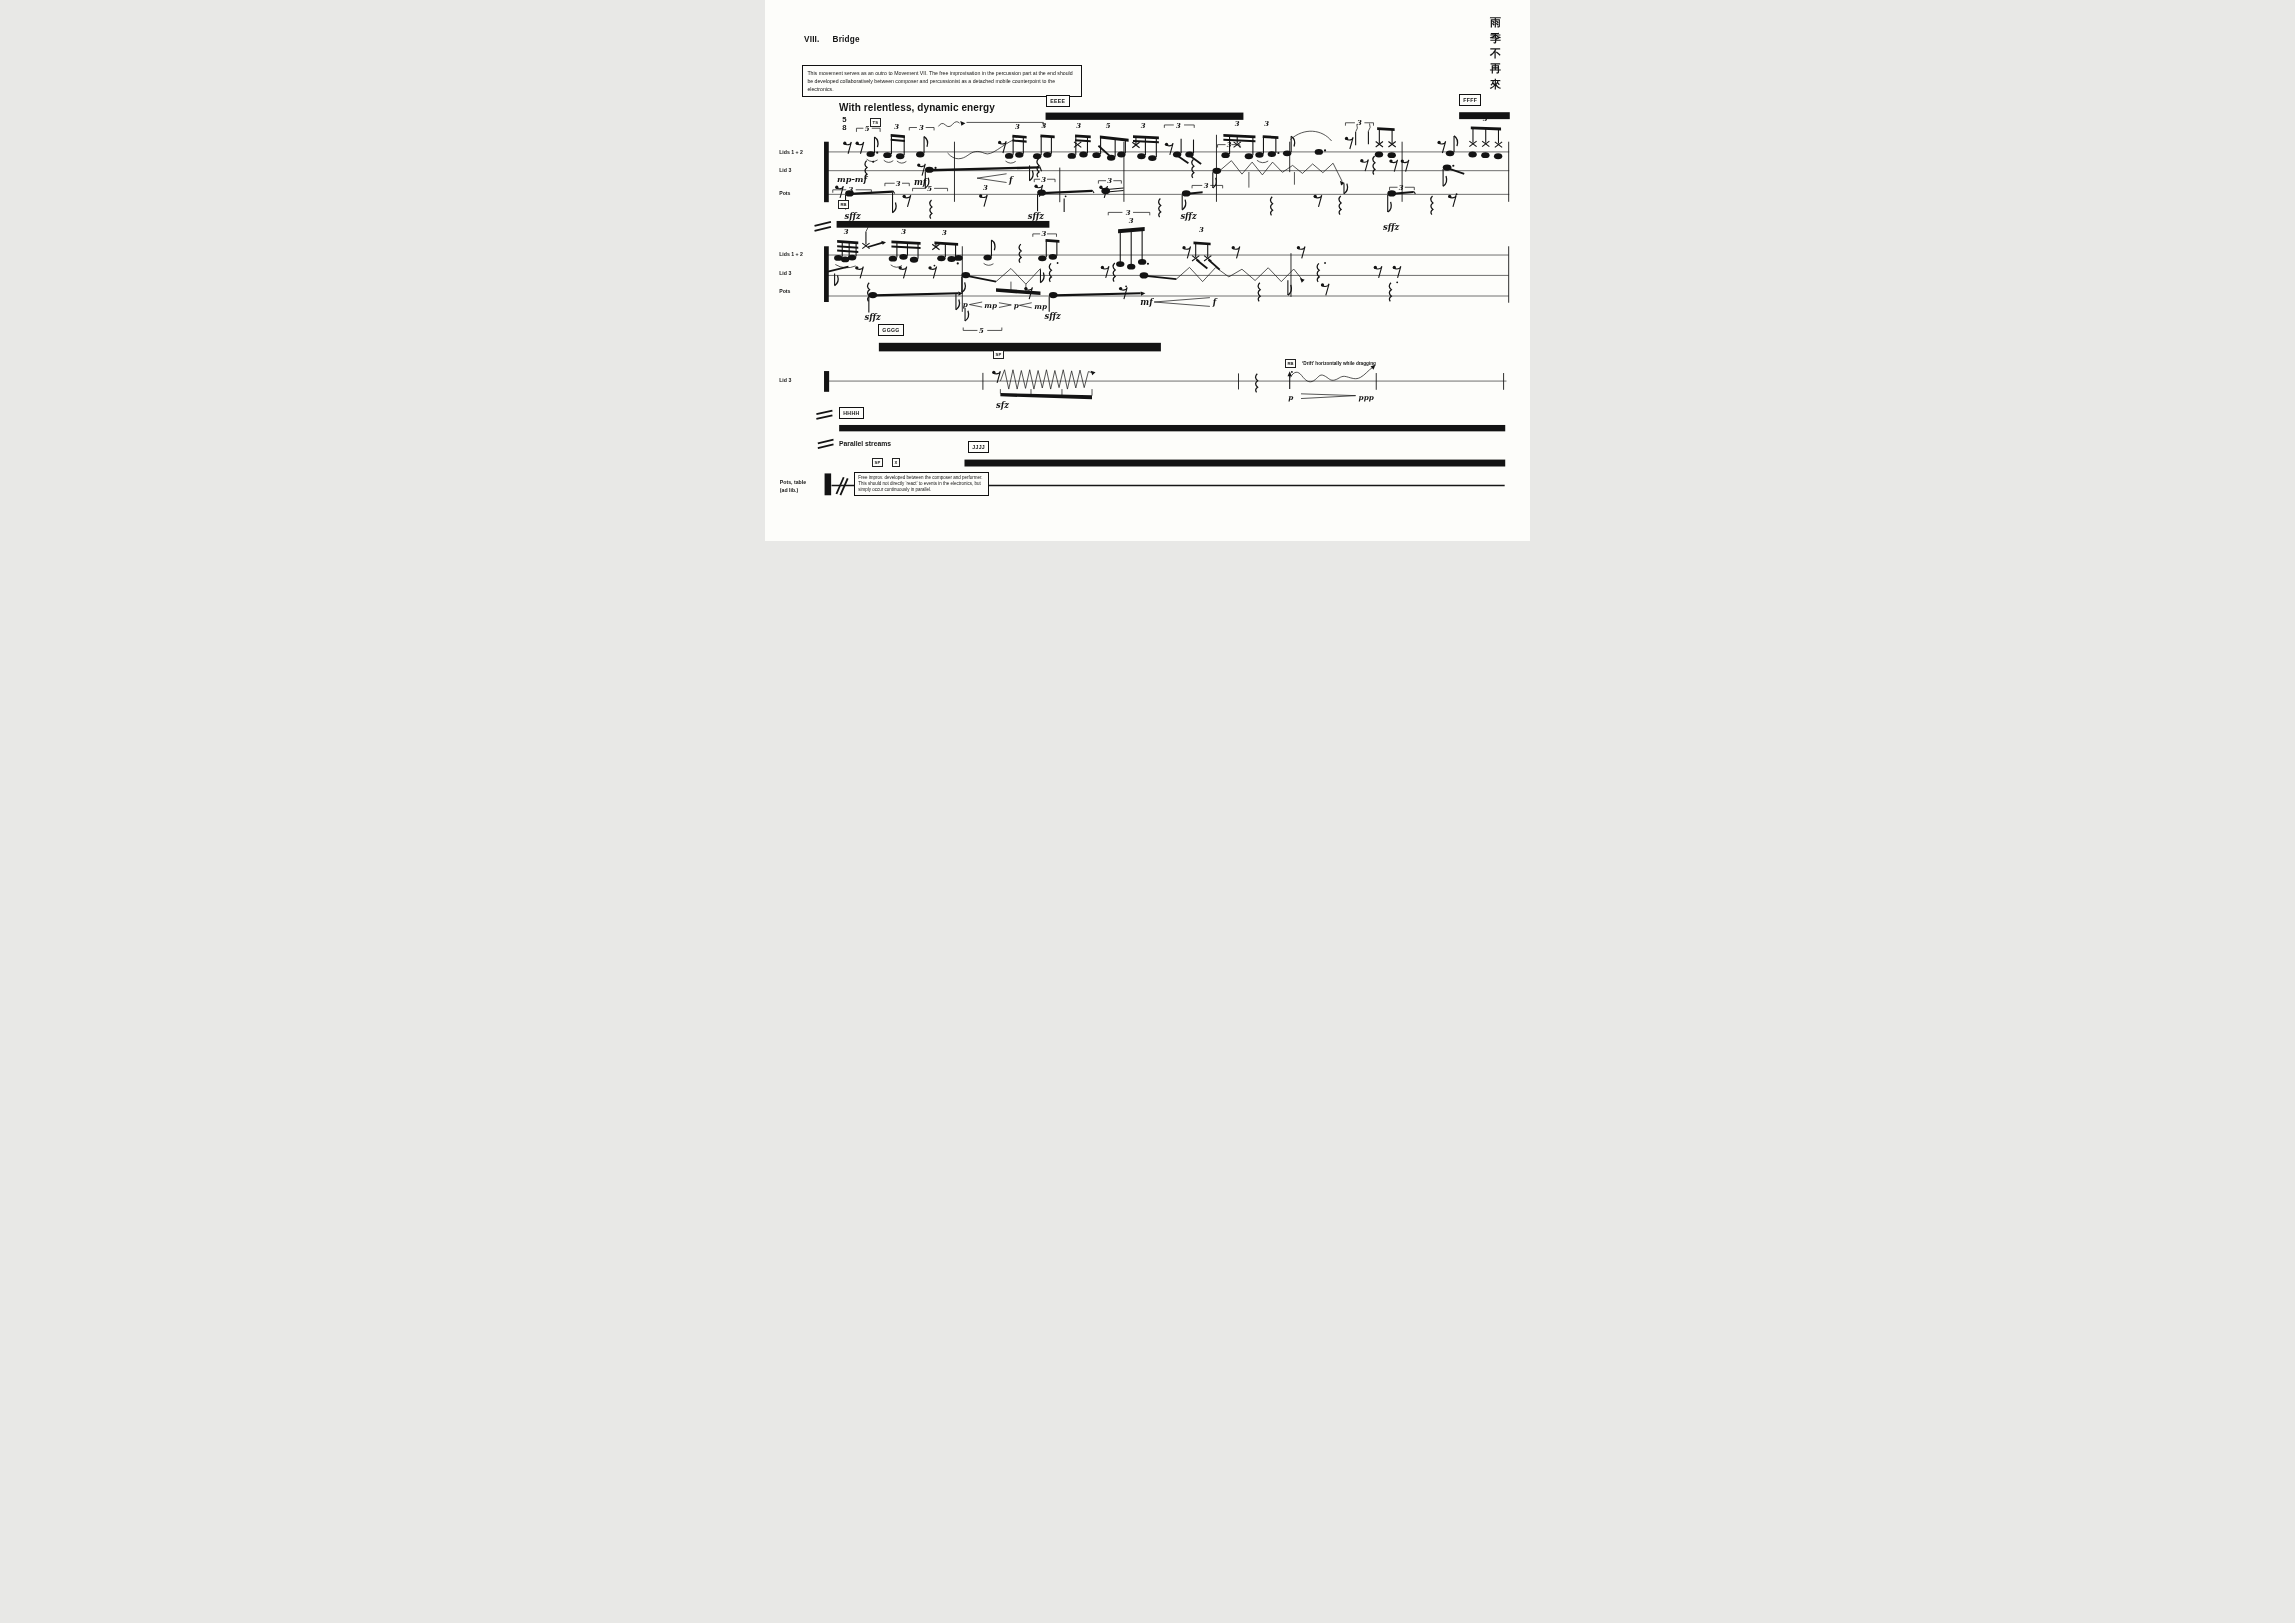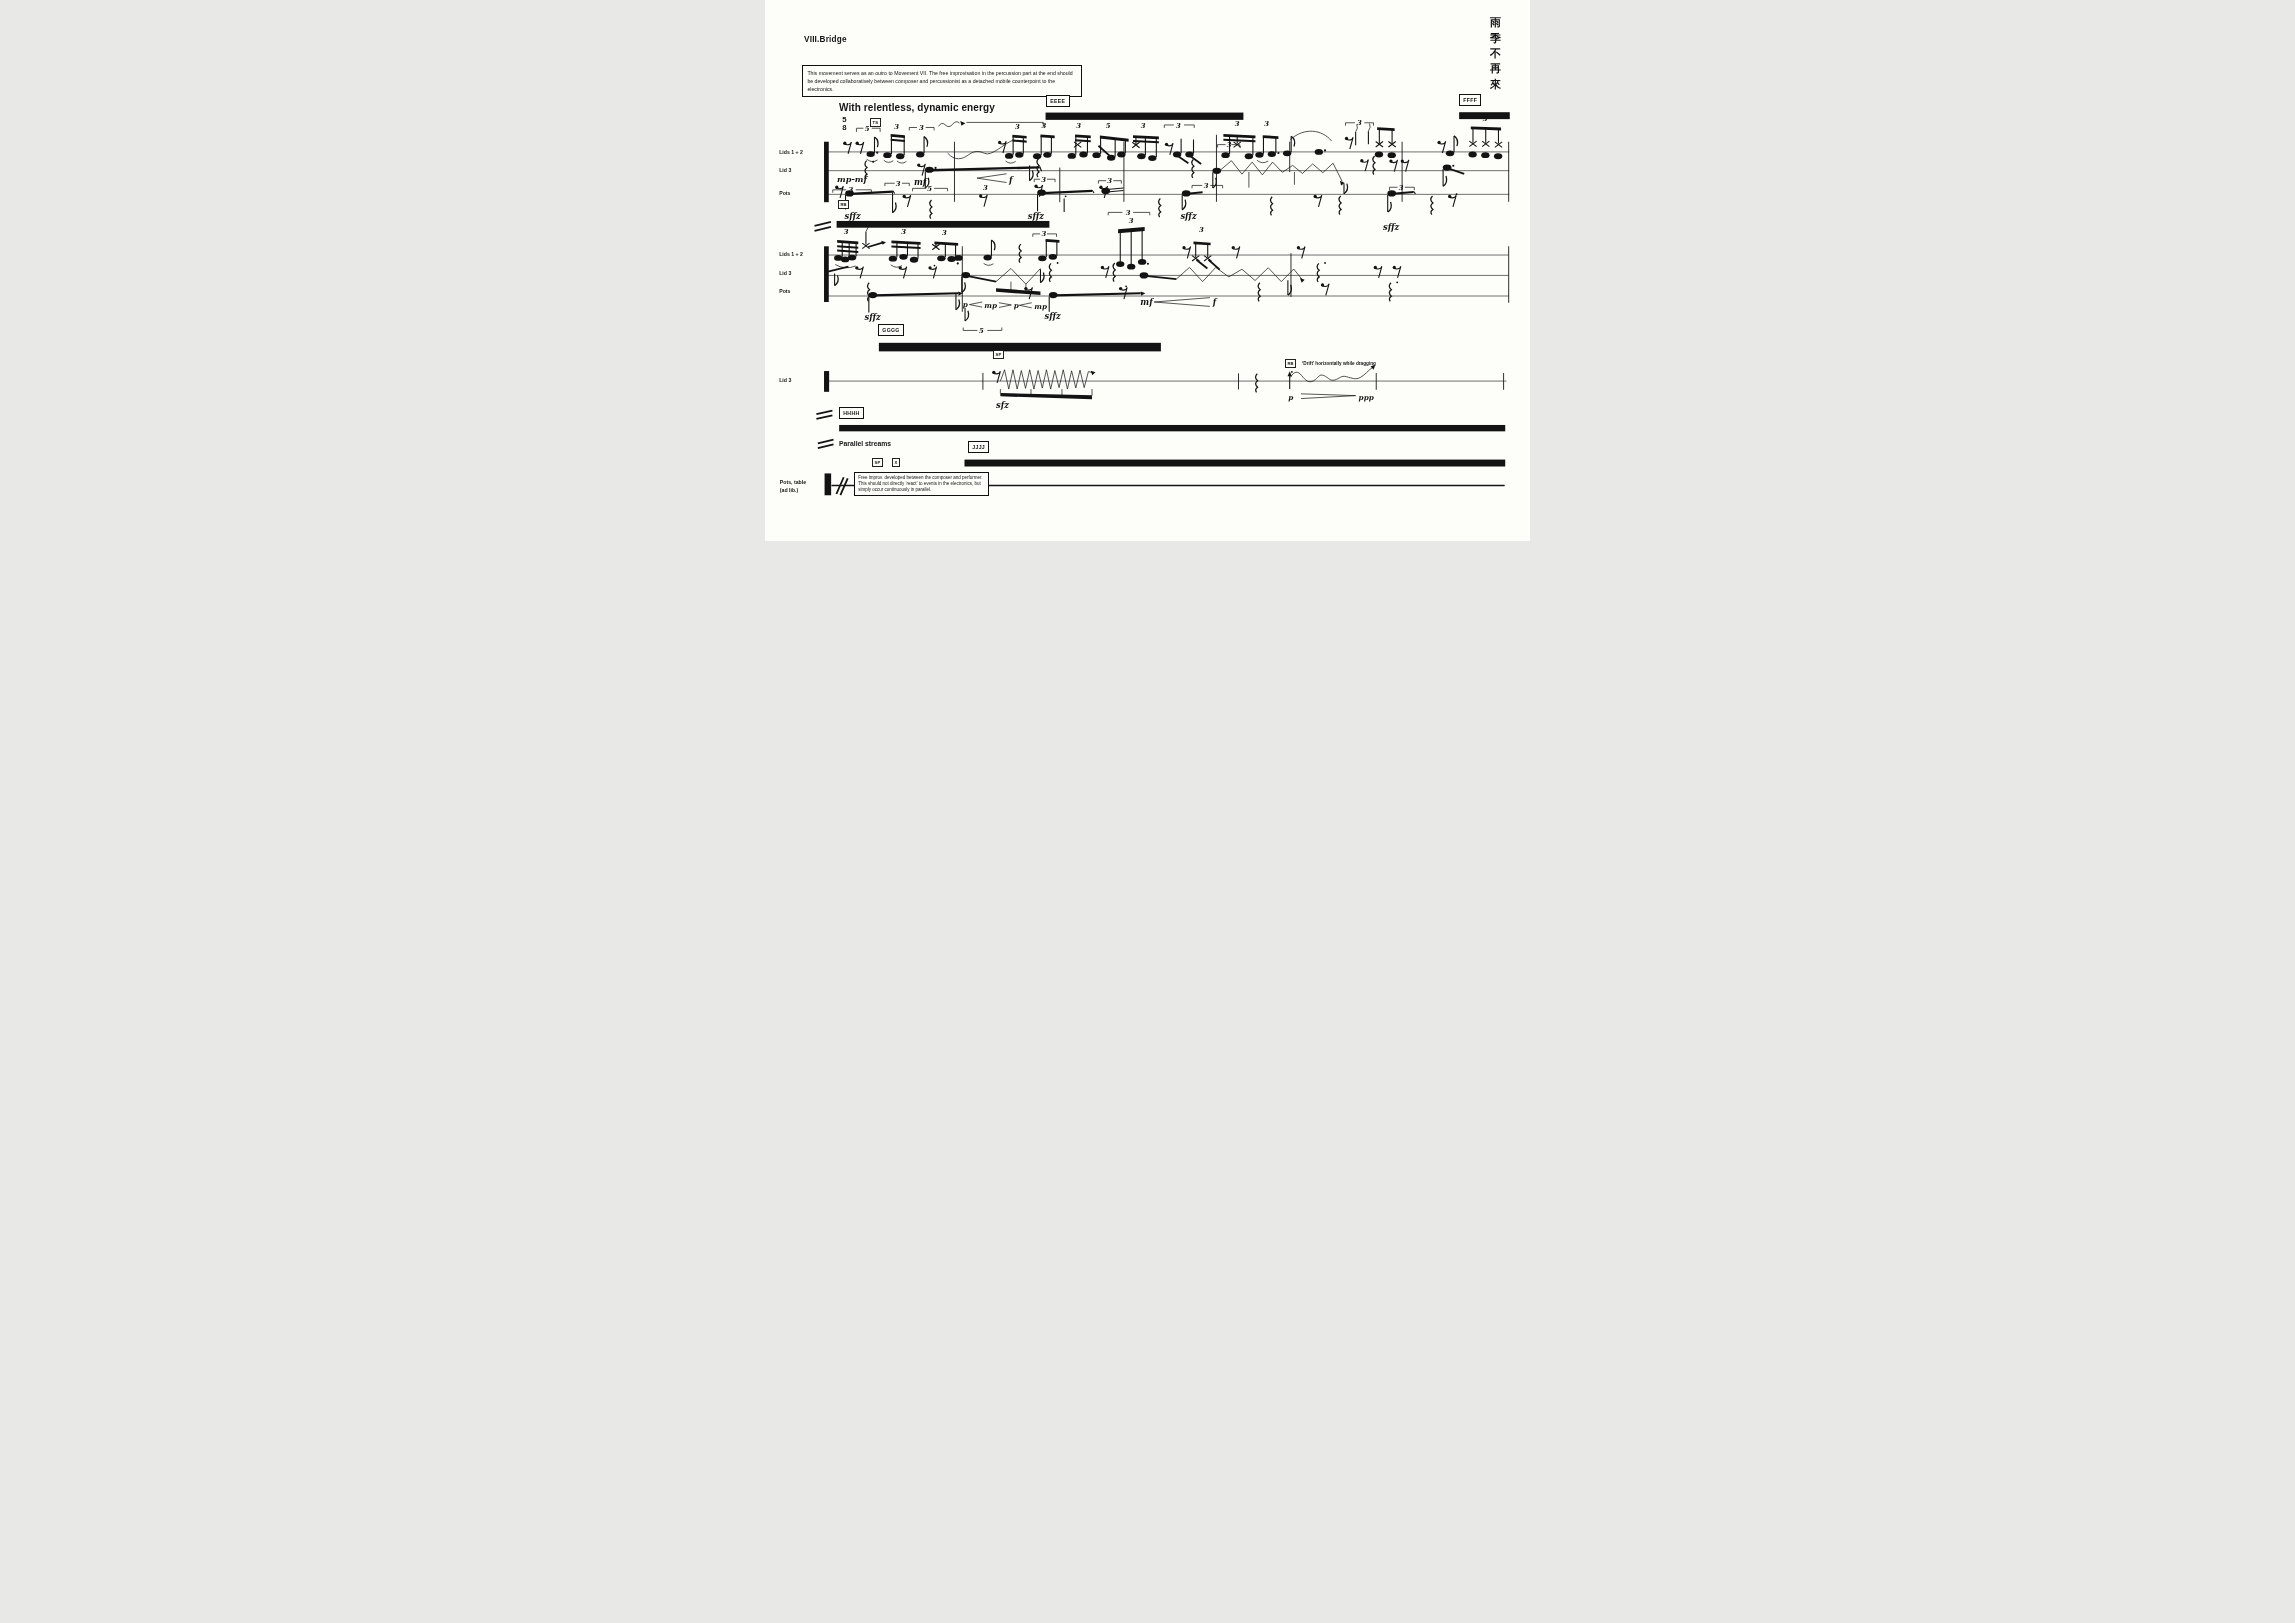--- a/index.html
+++ b/index.html
@@ -13,21 +13,21 @@
   .sl{stroke:#3a3a3a;stroke-width:4;fill:none}
   .bl{stroke:#1c1c1c;stroke-width:5}
   .thin{stroke:#161616;stroke-width:4;fill:none}
   .st{stroke:#141414;stroke-width:6;fill:none}
   .st8{stroke:#141414;stroke-width:10;fill:none}
   .ink{fill:#131313;stroke:none}
   .dyn{font:italic 700 46px "DejaVu Serif",serif;fill:#141414}
   .dyn2{font:italic 700 40px "DejaVu Serif",serif;fill:#141414}
   .tup{font:italic 700 38px "DejaVu Serif",serif;fill:#141414}
   .title{font-size:8.2px;font-weight:600;letter-spacing:0.2px}
-  .title .num{}
+  .title .num{margin-right:13px}
   .notebox{border:1.1px solid #111;background:#fdfdfa;font-size:5.2px;line-height:1.55;padding:2.7px 4.4px;}
   .rbox{border:1.1px solid #111;background:#fdfdfa;font-size:5.2px;font-weight:600;letter-spacing:0.3px;padding:2.2px 3.3px;}
   .tbox{border:0.8px solid #222;background:#fdfdfa;font-size:4.2px;font-weight:600;padding:1.1px 1.6px;}
   .tempo{font-size:10px;font-weight:700;letter-spacing:0.1px}
   .stafflabel{font-size:5.2px;font-weight:600}
   .cjk{width:13px;font-size:11px;line-height:1.4;word-break:break-all;text-align:right;
        font-family:"Liberation Sans",sans-serif;font-weight:600}
   .timesig{font-size:7.7px;font-weight:700;width:8.7px;text-align:center;line-height:1.0}
   .drift{font-size:4.7px;font-weight:600}
   .improv{border:1px solid #111;background:#fdfdfa;font-size:4.5px;line-height:1.42;padding:1.6px 3.3px;}

